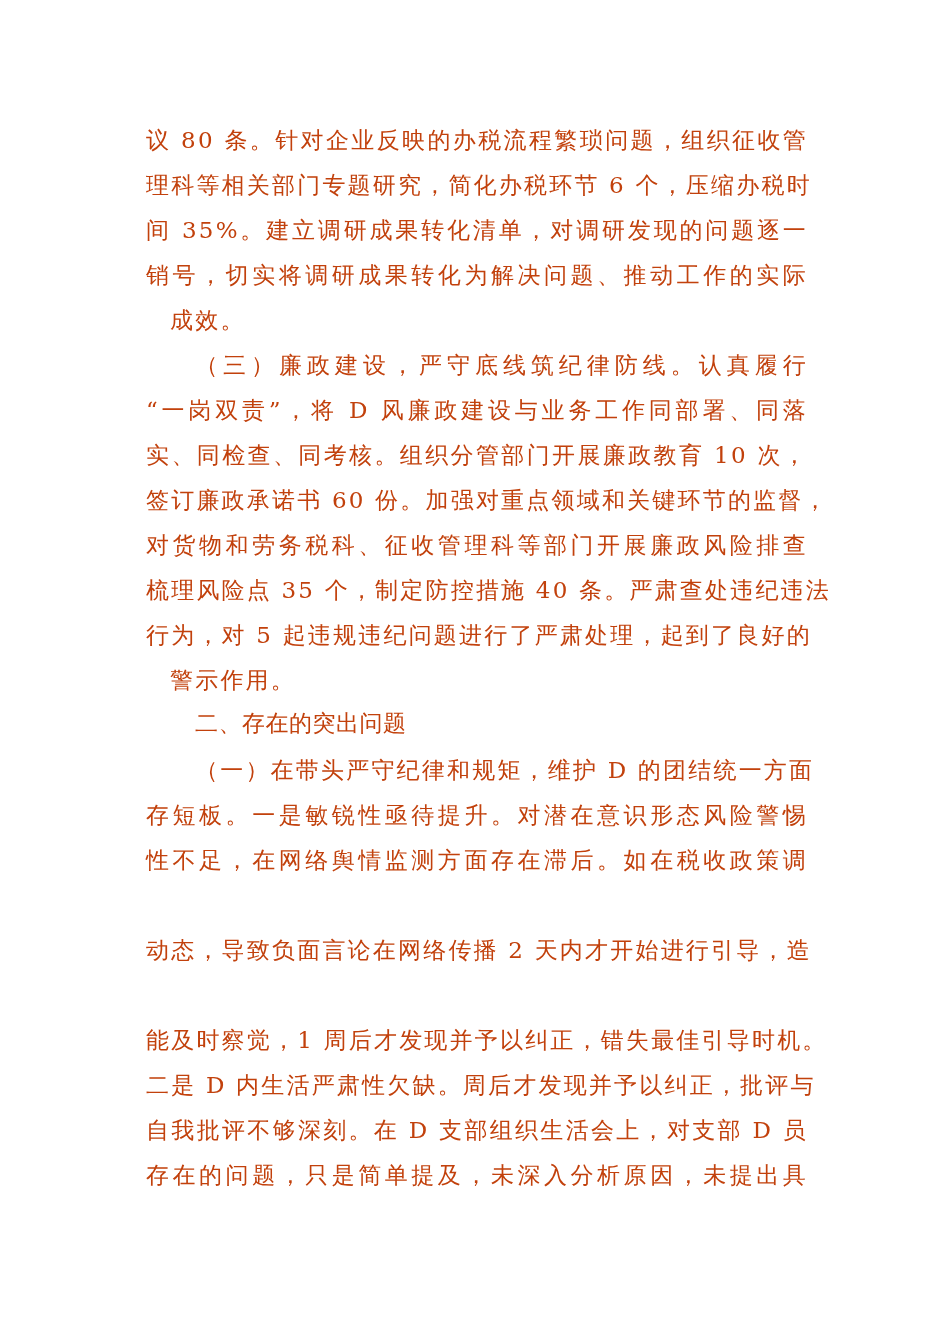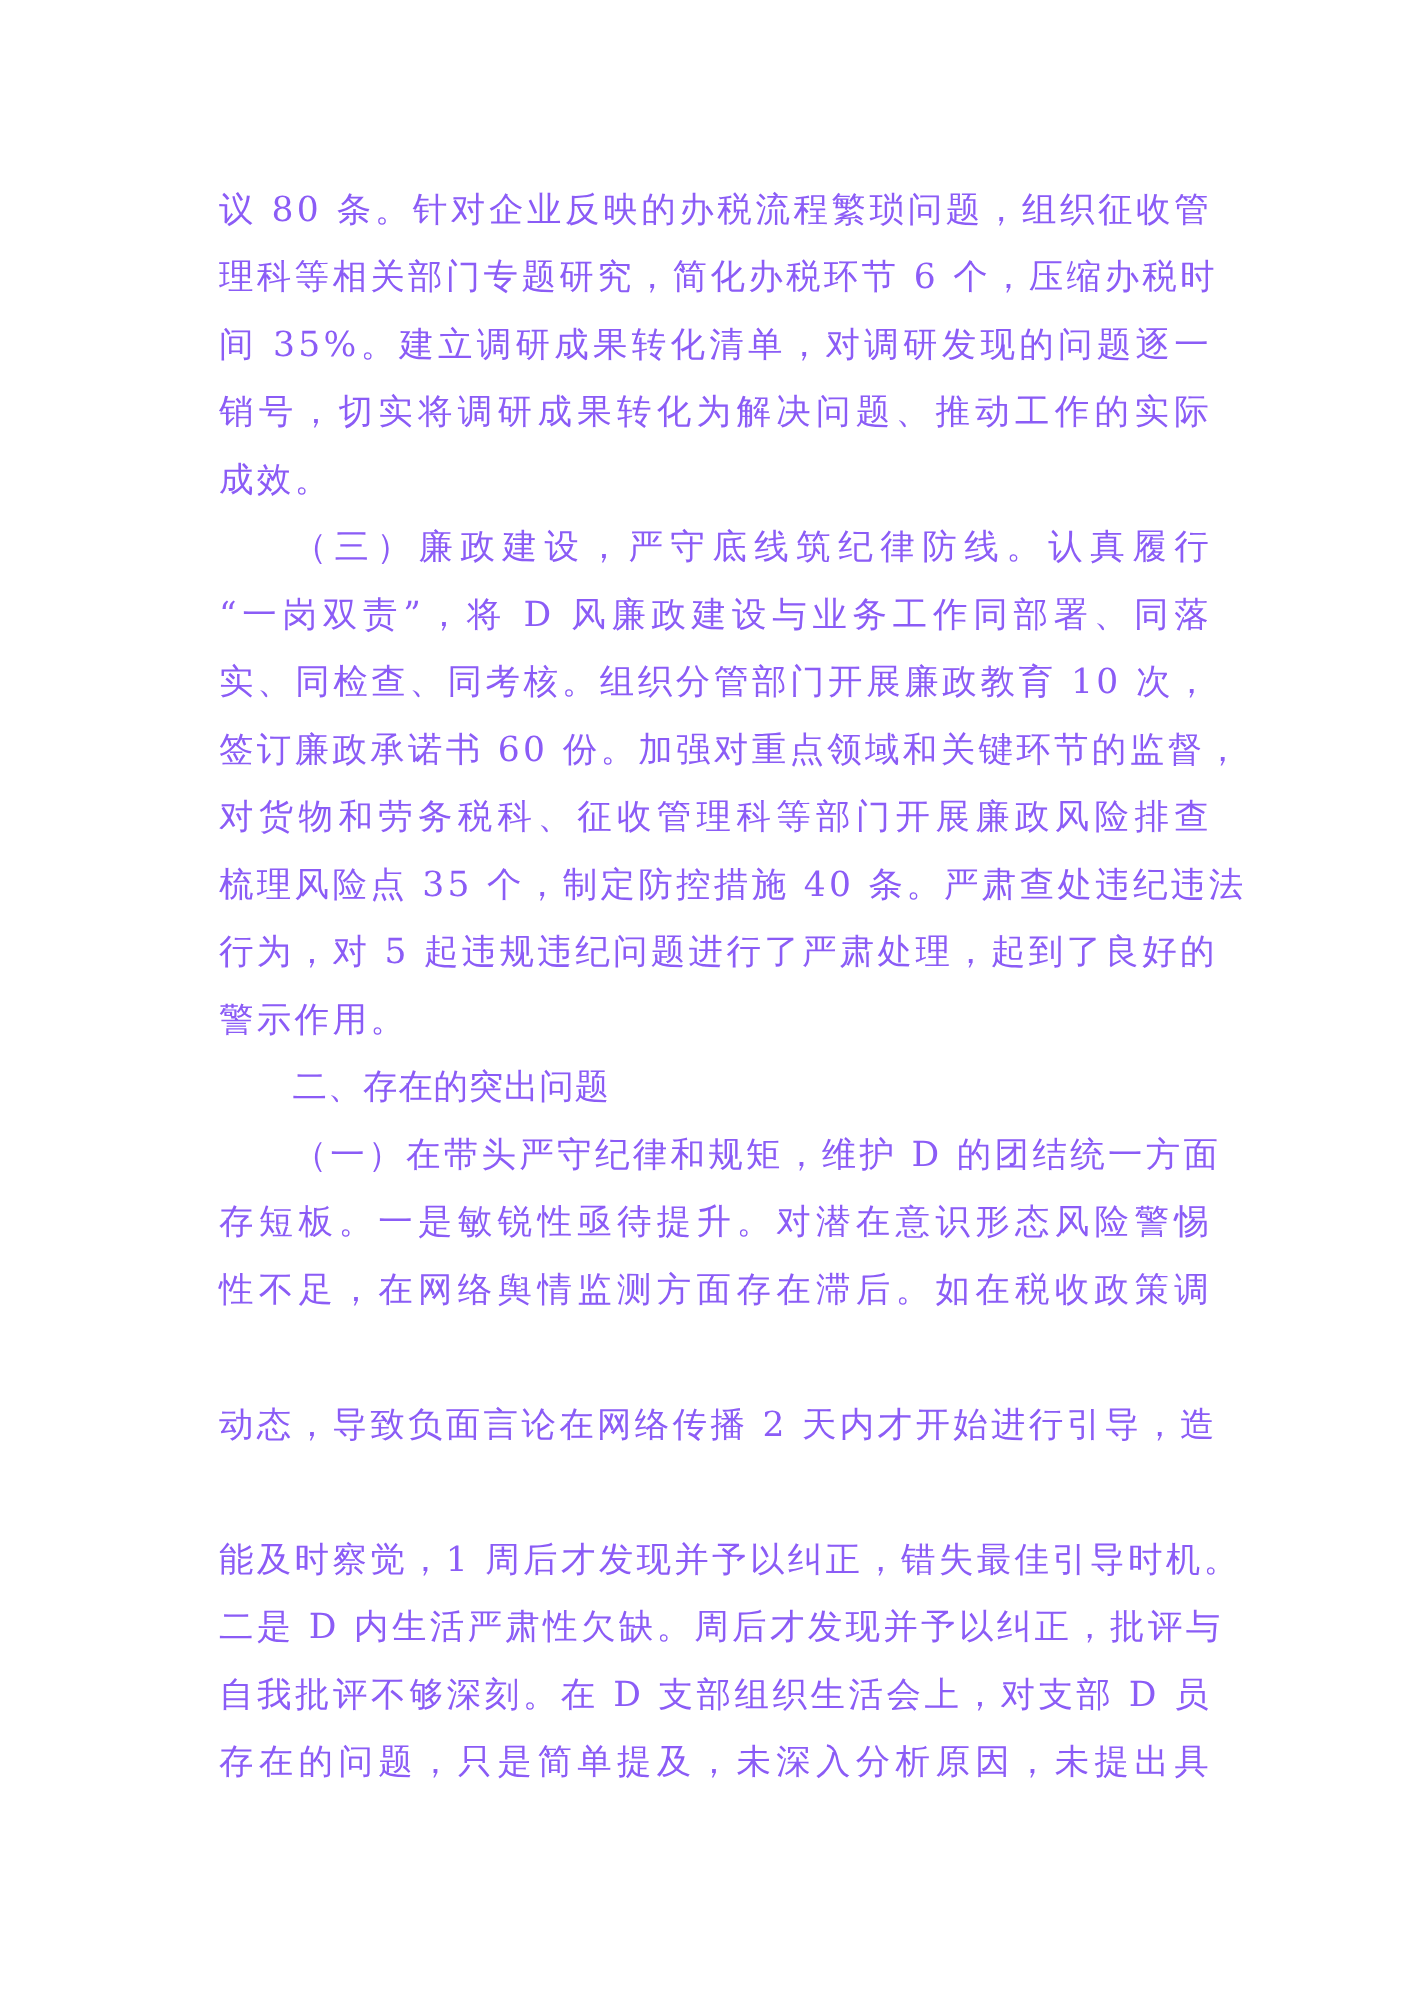--- a/index.html
+++ b/index.html
@@ -1,30 +1,30 @@
 <!DOCTYPE html>
 <html><head>
   <meta charset="utf-8">
   <style>
     html, body { margin: 0; padding: 0; background: #ffffff; }
     body { width: 950px; height: 1344px; position: relative; overflow: hidden; }
     .page {
       position: absolute; left: 0; top: 0; width: 950px; height: 1344px;
-      background: #ffffff; color: #8b5cf6;
+      background: #ffffff; color: #c2410c;
       font-family: "DejaVu Serif", "Liberation Serif", serif;
     }
     .line {
       position: absolute; left: 146px; width: 662px;
       font-size: 23px; line-height: 30px; height: 30px;
       white-space: nowrap; letter-spacing: 2.2px;
       text-align: justify; text-align-last: justify;
     }
-    .line.last { text-align-last: left; }
+    .line.last { text-align-last: left; margin-left: 24px; }
     .line.indent { left: 195px; width: 613px; }
-    .line.head { font-family: Liberation Serif, serif; letter-spacing: 0.5px; text-align-last: left; }
+    .line.head { font-family: Liberation Mono, monospace; letter-spacing: 0.5px; text-align-last: left; }
   </style>
 </head>
 <body>
 
 <div class="page">
   <div class="line" style="top:125px">议 80 条。针对企业反映的办税流程繁琐问题，组织征收管</div>
   <div class="line" style="top:170px">理科等相关部门专题研究，简化办税环节 6 个，压缩办税时</div>
   <div class="line" style="top:215px">间 35%。建立调研成果转化清单，对调研发现的问题逐一</div>
   <div class="line" style="top:260px">销号，切实将调研成果转化为解决问题、推动工作的实际</div>
   <div class="line last" style="top:305px">成效。</div>

